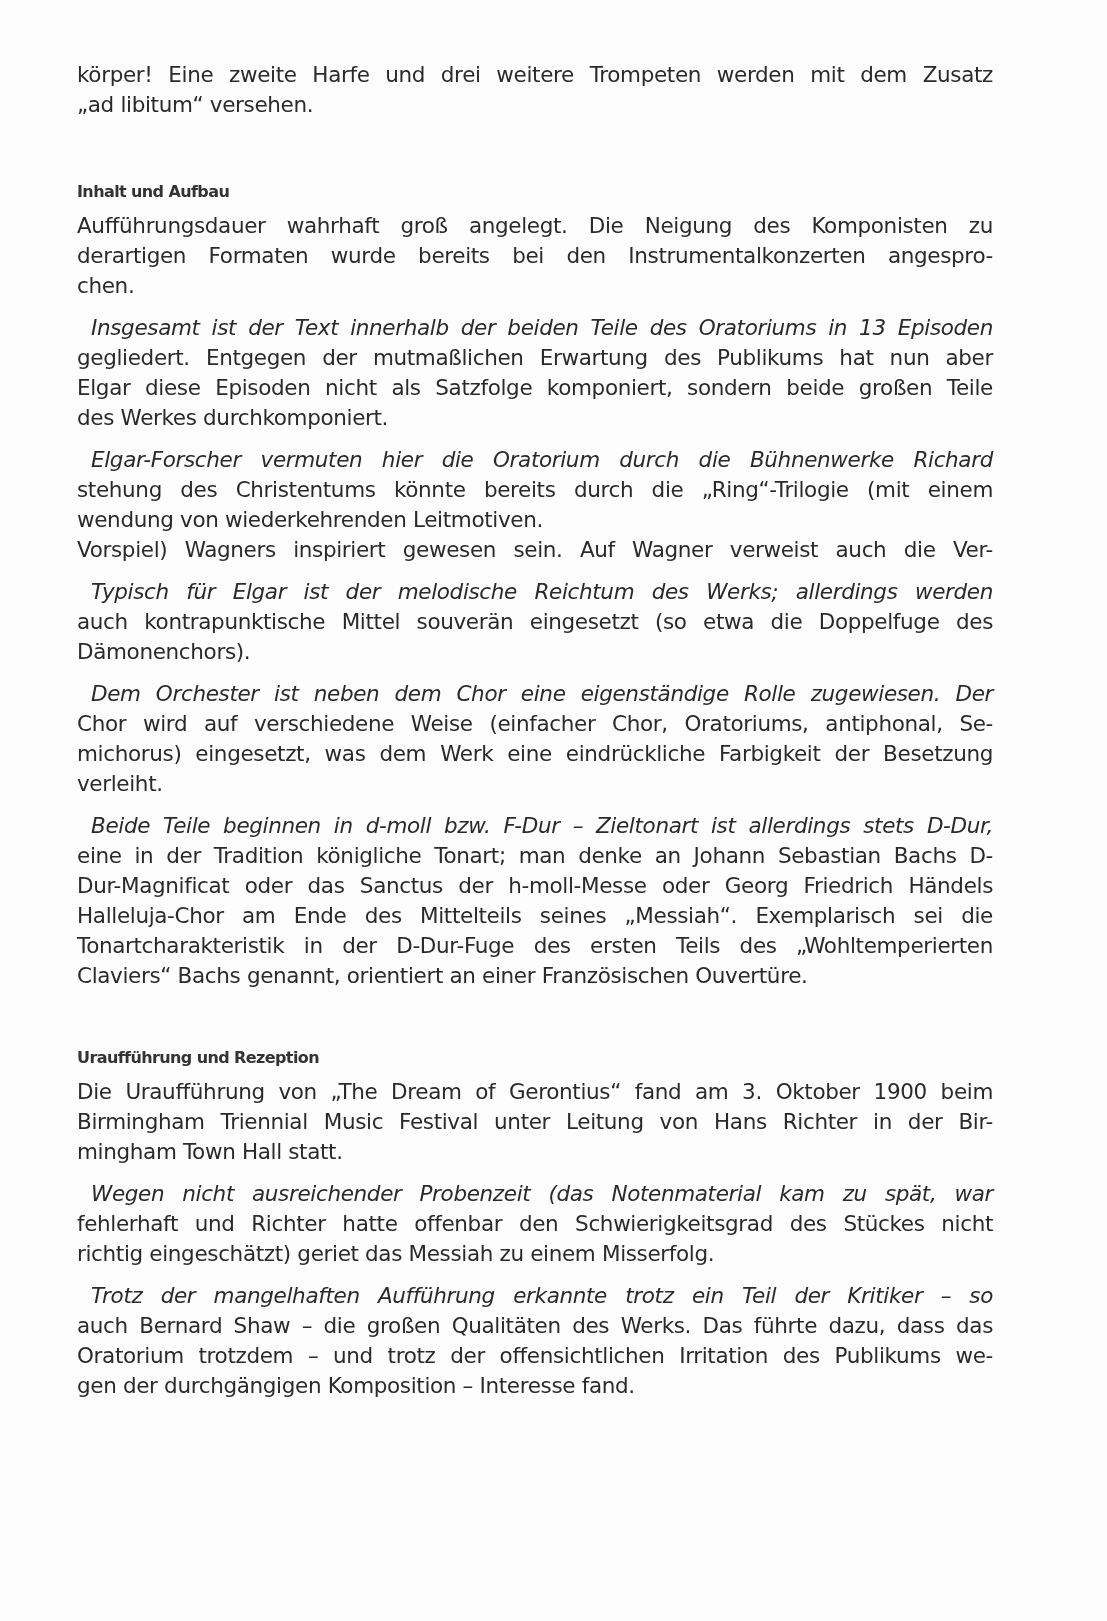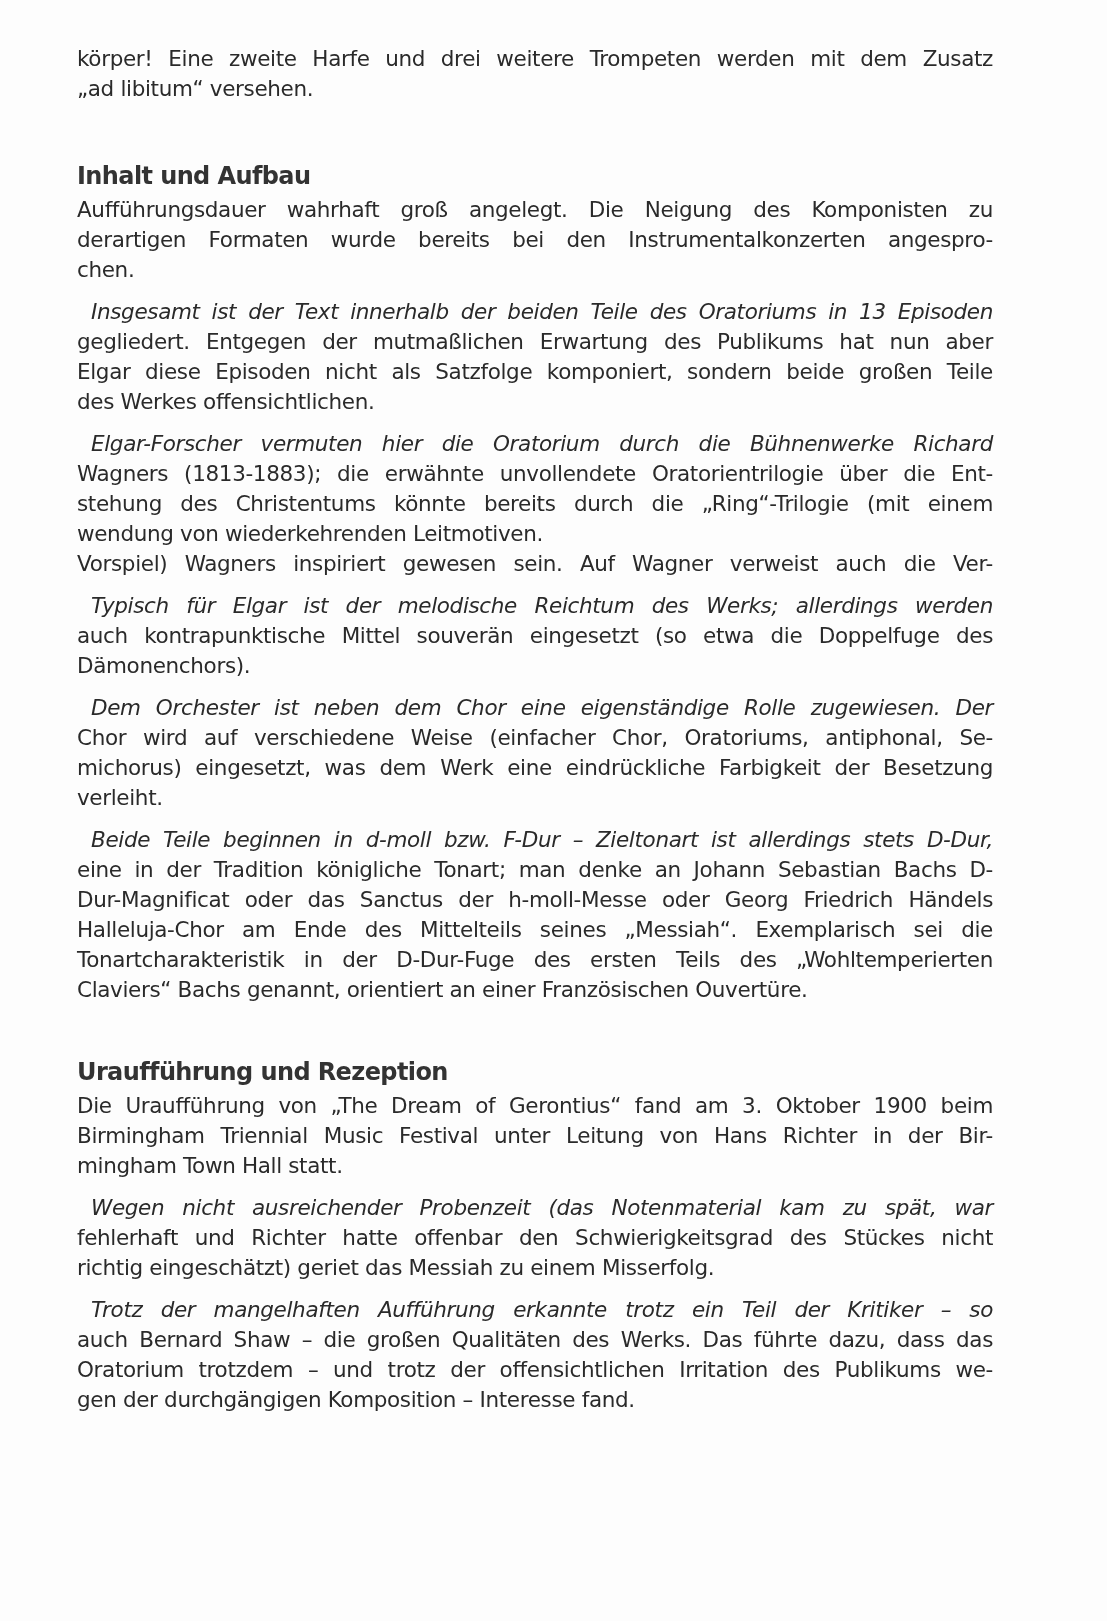--- a/index.html
+++ b/index.html
@@ -11,21 +11,21 @@
       width: 1107px;
       height: 1621px;
       position: relative;
       overflow: hidden;
       font-family: "DejaVu Sans", sans-serif;
       color: #2a2a2a;
     }
     .page {
       position: absolute;
       left: 77px;
-      top: 44px;
+      top: 60px;
       width: 916px;
     }
     .line {
       display: block;
       font-size: 21.5px;
       line-height: 30px;
       height: 30px;
       white-space: nowrap;
       text-align: justify;
       text-align-last: justify;
@@ -39,21 +39,21 @@
     .para {
       margin: 0 0 12px 0;
     }
     .para.indent .line:first-child {
       padding-left: 14px;
       font-style: italic;
     }
     .heading {
       font-family: "DejaVu Sans", sans-serif;
       font-weight: bold;
-      font-size: 24px;
+      font-size: 16px;
       line-height: 30px;
       color: #333333;
       letter-spacing: -0.6px;
       margin: 0 0 4px 0;
     }
     .gap-before-h1 { height: 45px; }
     .gap-before-h2 { height: 40px; }
     .section { display: block; }
   </style>
 </head>
@@ -74,26 +74,25 @@
     <div class="para">
       <span class="line">Aufführungsdauer wahrhaft groß angelegt. Die Neigung des Komponisten zu</span>
       <span class="line">derartigen Formaten wurde bereits bei den Instrumentalkonzerten angespro-</span>
       <span class="line last">chen.</span>
     </div>
 
     <div class="para indent">
       <span class="line">Insgesamt ist der Text innerhalb der beiden Teile des Oratoriums in 13 Episoden</span>
       <span class="line">gegliedert. Entgegen der mutmaßlichen Erwartung des Publikums hat nun aber</span>
       <span class="line">Elgar diese Episoden nicht als Satzfolge komponiert, sondern beide großen Teile</span>
-      <span class="line last">des Werkes offensichtlichen.</span>
+      <span class="line last">des Werkes durchkomponiert.</span>
     </div>
 
     <div class="para indent">
       <span class="line">Elgar-Forscher vermuten hier die Oratorium durch die Bühnenwerke Richard</span>
-      <span class="line">Wagners (1813-1883); die erwähnte unvollendete Oratorientrilogie über die Ent-</span>
       <span class="line">stehung des Christentums könnte bereits durch die „Ring“-Trilogie (mit einem</span>
       <span class="line last">wendung von wiederkehrenden Leitmotiven.</span>
       <span class="line">Vorspiel) Wagners inspiriert gewesen sein. Auf Wagner verweist auch die Ver-</span>
     </div>
 
     <div class="para indent">
       <span class="line">Typisch für Elgar ist der melodische Reichtum des Werks; allerdings werden</span>
       <span class="line">auch kontrapunktische Mittel souverän eingesetzt (so etwa die Doppelfuge des</span>
       <span class="line last">Dämonenchors).</span>
     </div>

